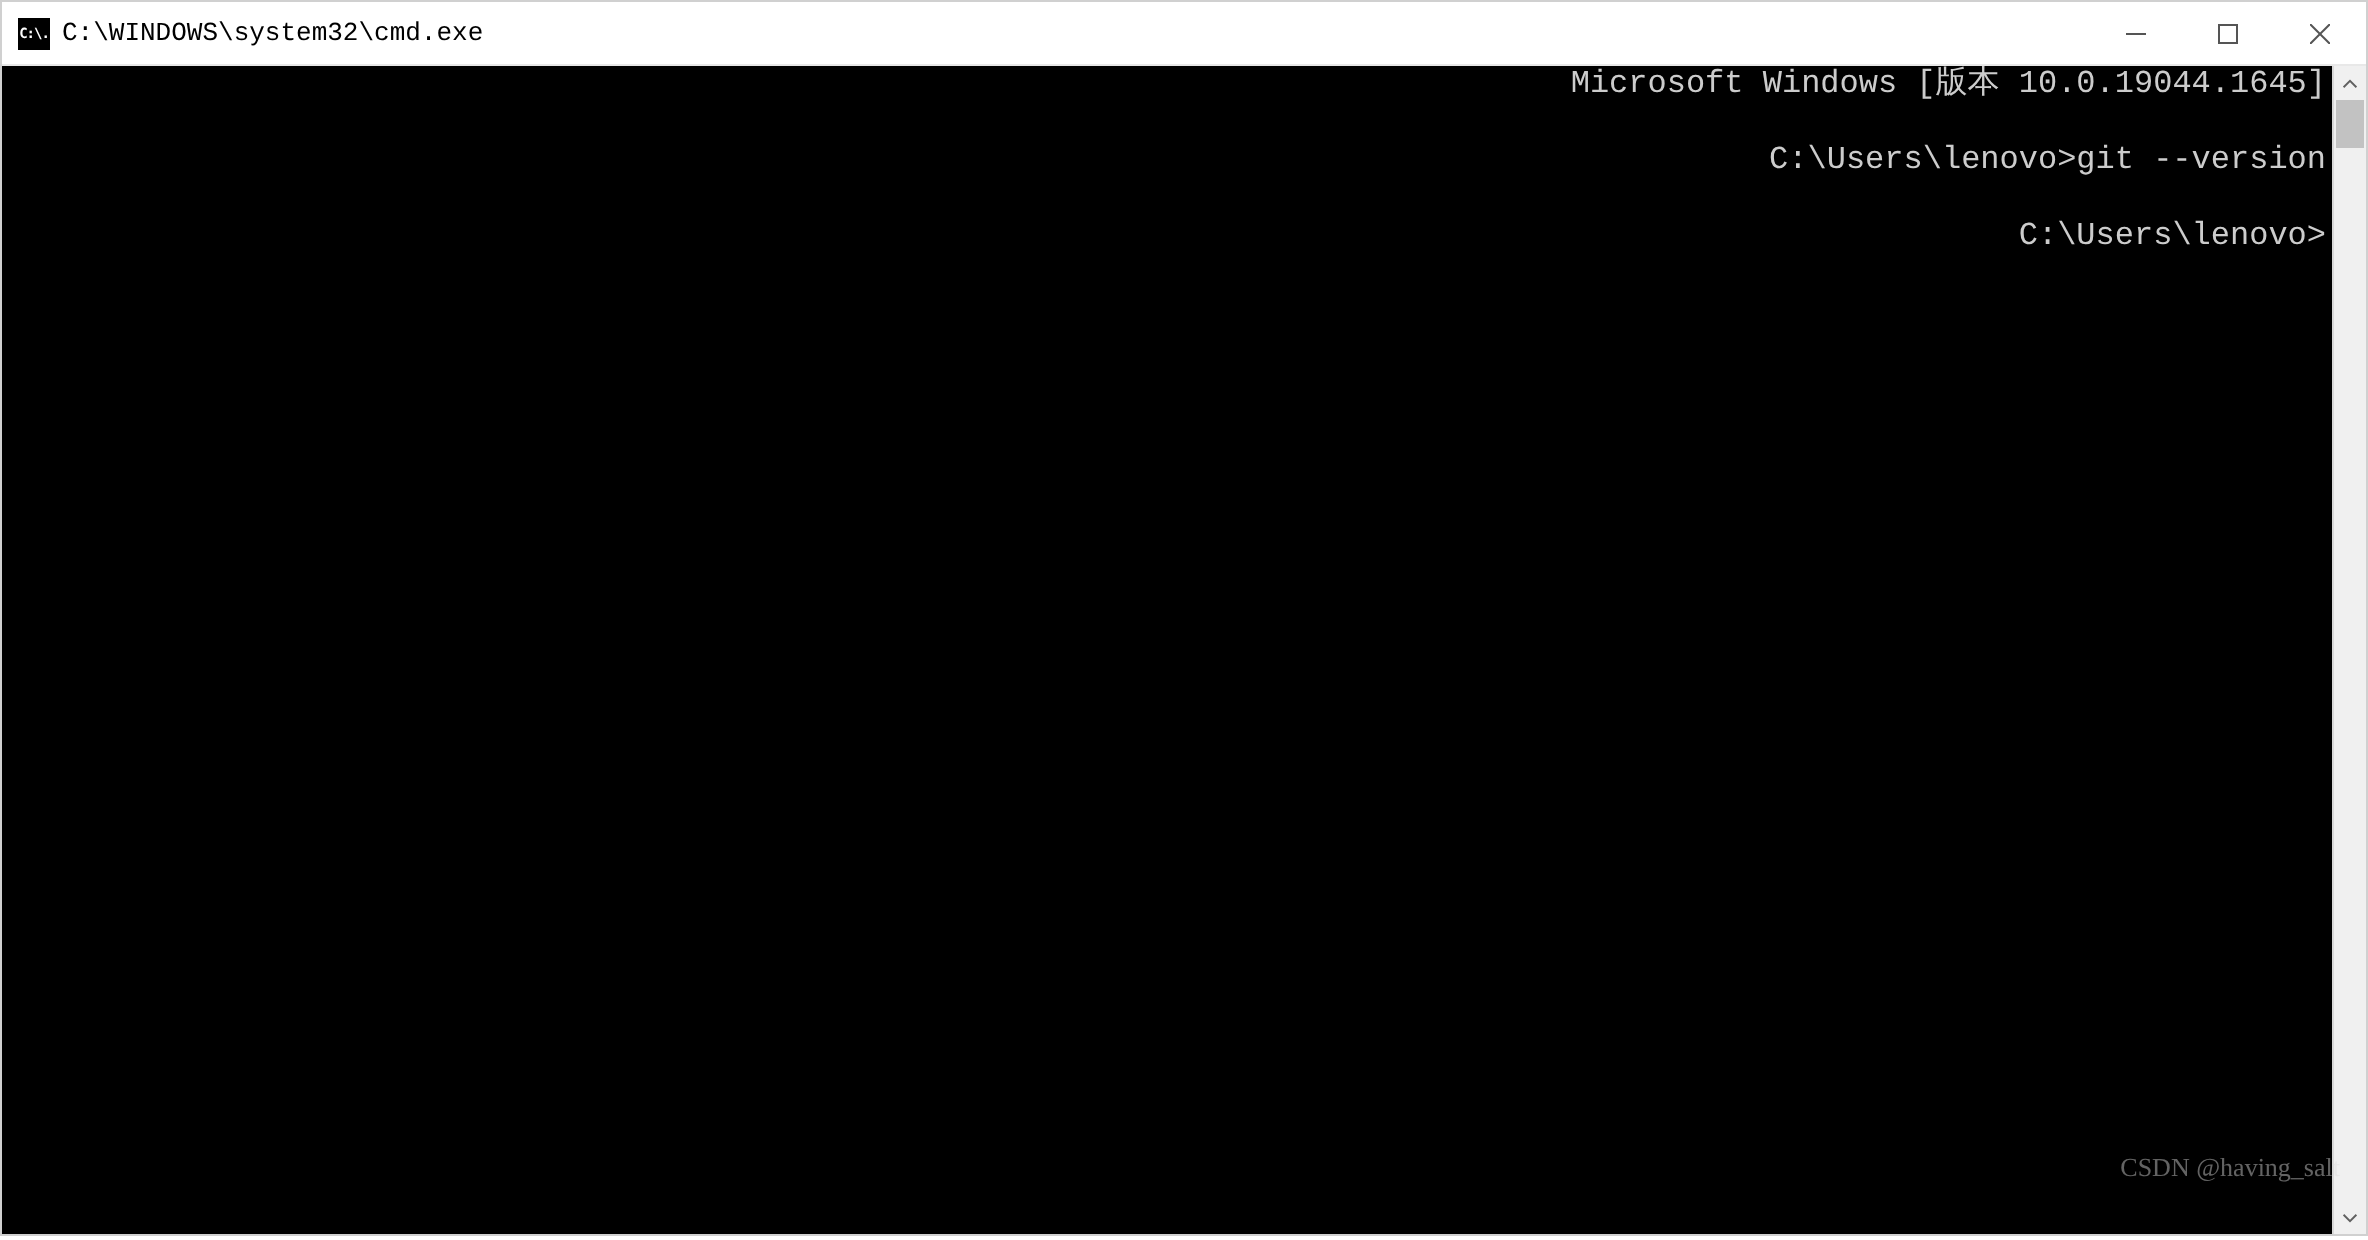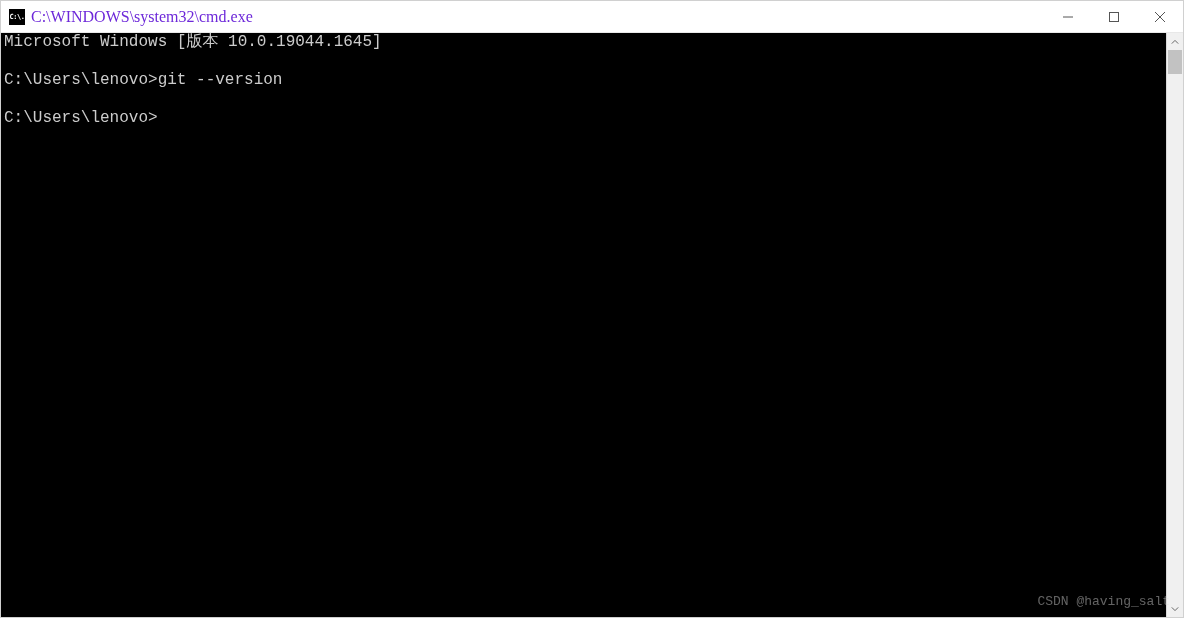--- a/index.html
+++ b/index.html
@@ -44,23 +44,23 @@
     }
     .titlebar-icon-text {
       color: #fff;
       font-size: 7px;
       font-family: Consolas, monospace;
       font-weight: bold;
       letter-spacing: -0.5px;
     }
     .titlebar-title {
       flex: 1;
-      font-size: 16px;
-      color: #6d28d9;
-      font-family: Liberation Serif, serif;
+      font-size: 13px;
+      color: #000000;
+      font-family: Liberation Mono, monospace;
     }
     .titlebar-controls {
       display: flex;
       height: 100%;
     }
     .titlebar-btn {
       width: 46px;
       height: 100%;
       display: flex;
       align-items: center;
@@ -72,20 +72,21 @@
     }
     .titlebar-btn svg {
       width: 10px;
       height: 10px;
     }
     .content-wrapper {
       flex: 1;
       display: flex;
       background: #000;
       overflow: hidden;
+      text-align: right;
     }
     .terminal {
       flex: 1;
       background: #000;
       color: #cccccc;
       font-family: "NSimSun", "SimSun", Consolas, "Courier New", monospace;
       font-size: 16px;
       line-height: 19px;
       padding: 0 3px;
       white-space: pre;
@@ -123,24 +124,24 @@
       position: absolute;
       top: 0;
       left: 1px;
       right: 1px;
       height: 24px;
       background: #c2c2c2;
     }
     .watermark {
       position: absolute;
       right: 14px;
-      bottom: 11px;
+      bottom: 28px;
       color: rgba(220,220,220,0.45);
       font-size: 13px;
-      font-family: Liberation Mono, monospace;
+      font-family: Liberation Serif, serif;
       pointer-events: none;
     }
   </style>
 </head>
 <body>
 
 <div class="window">
 
   <div class="titlebar">
     <div class="titlebar-icon">

